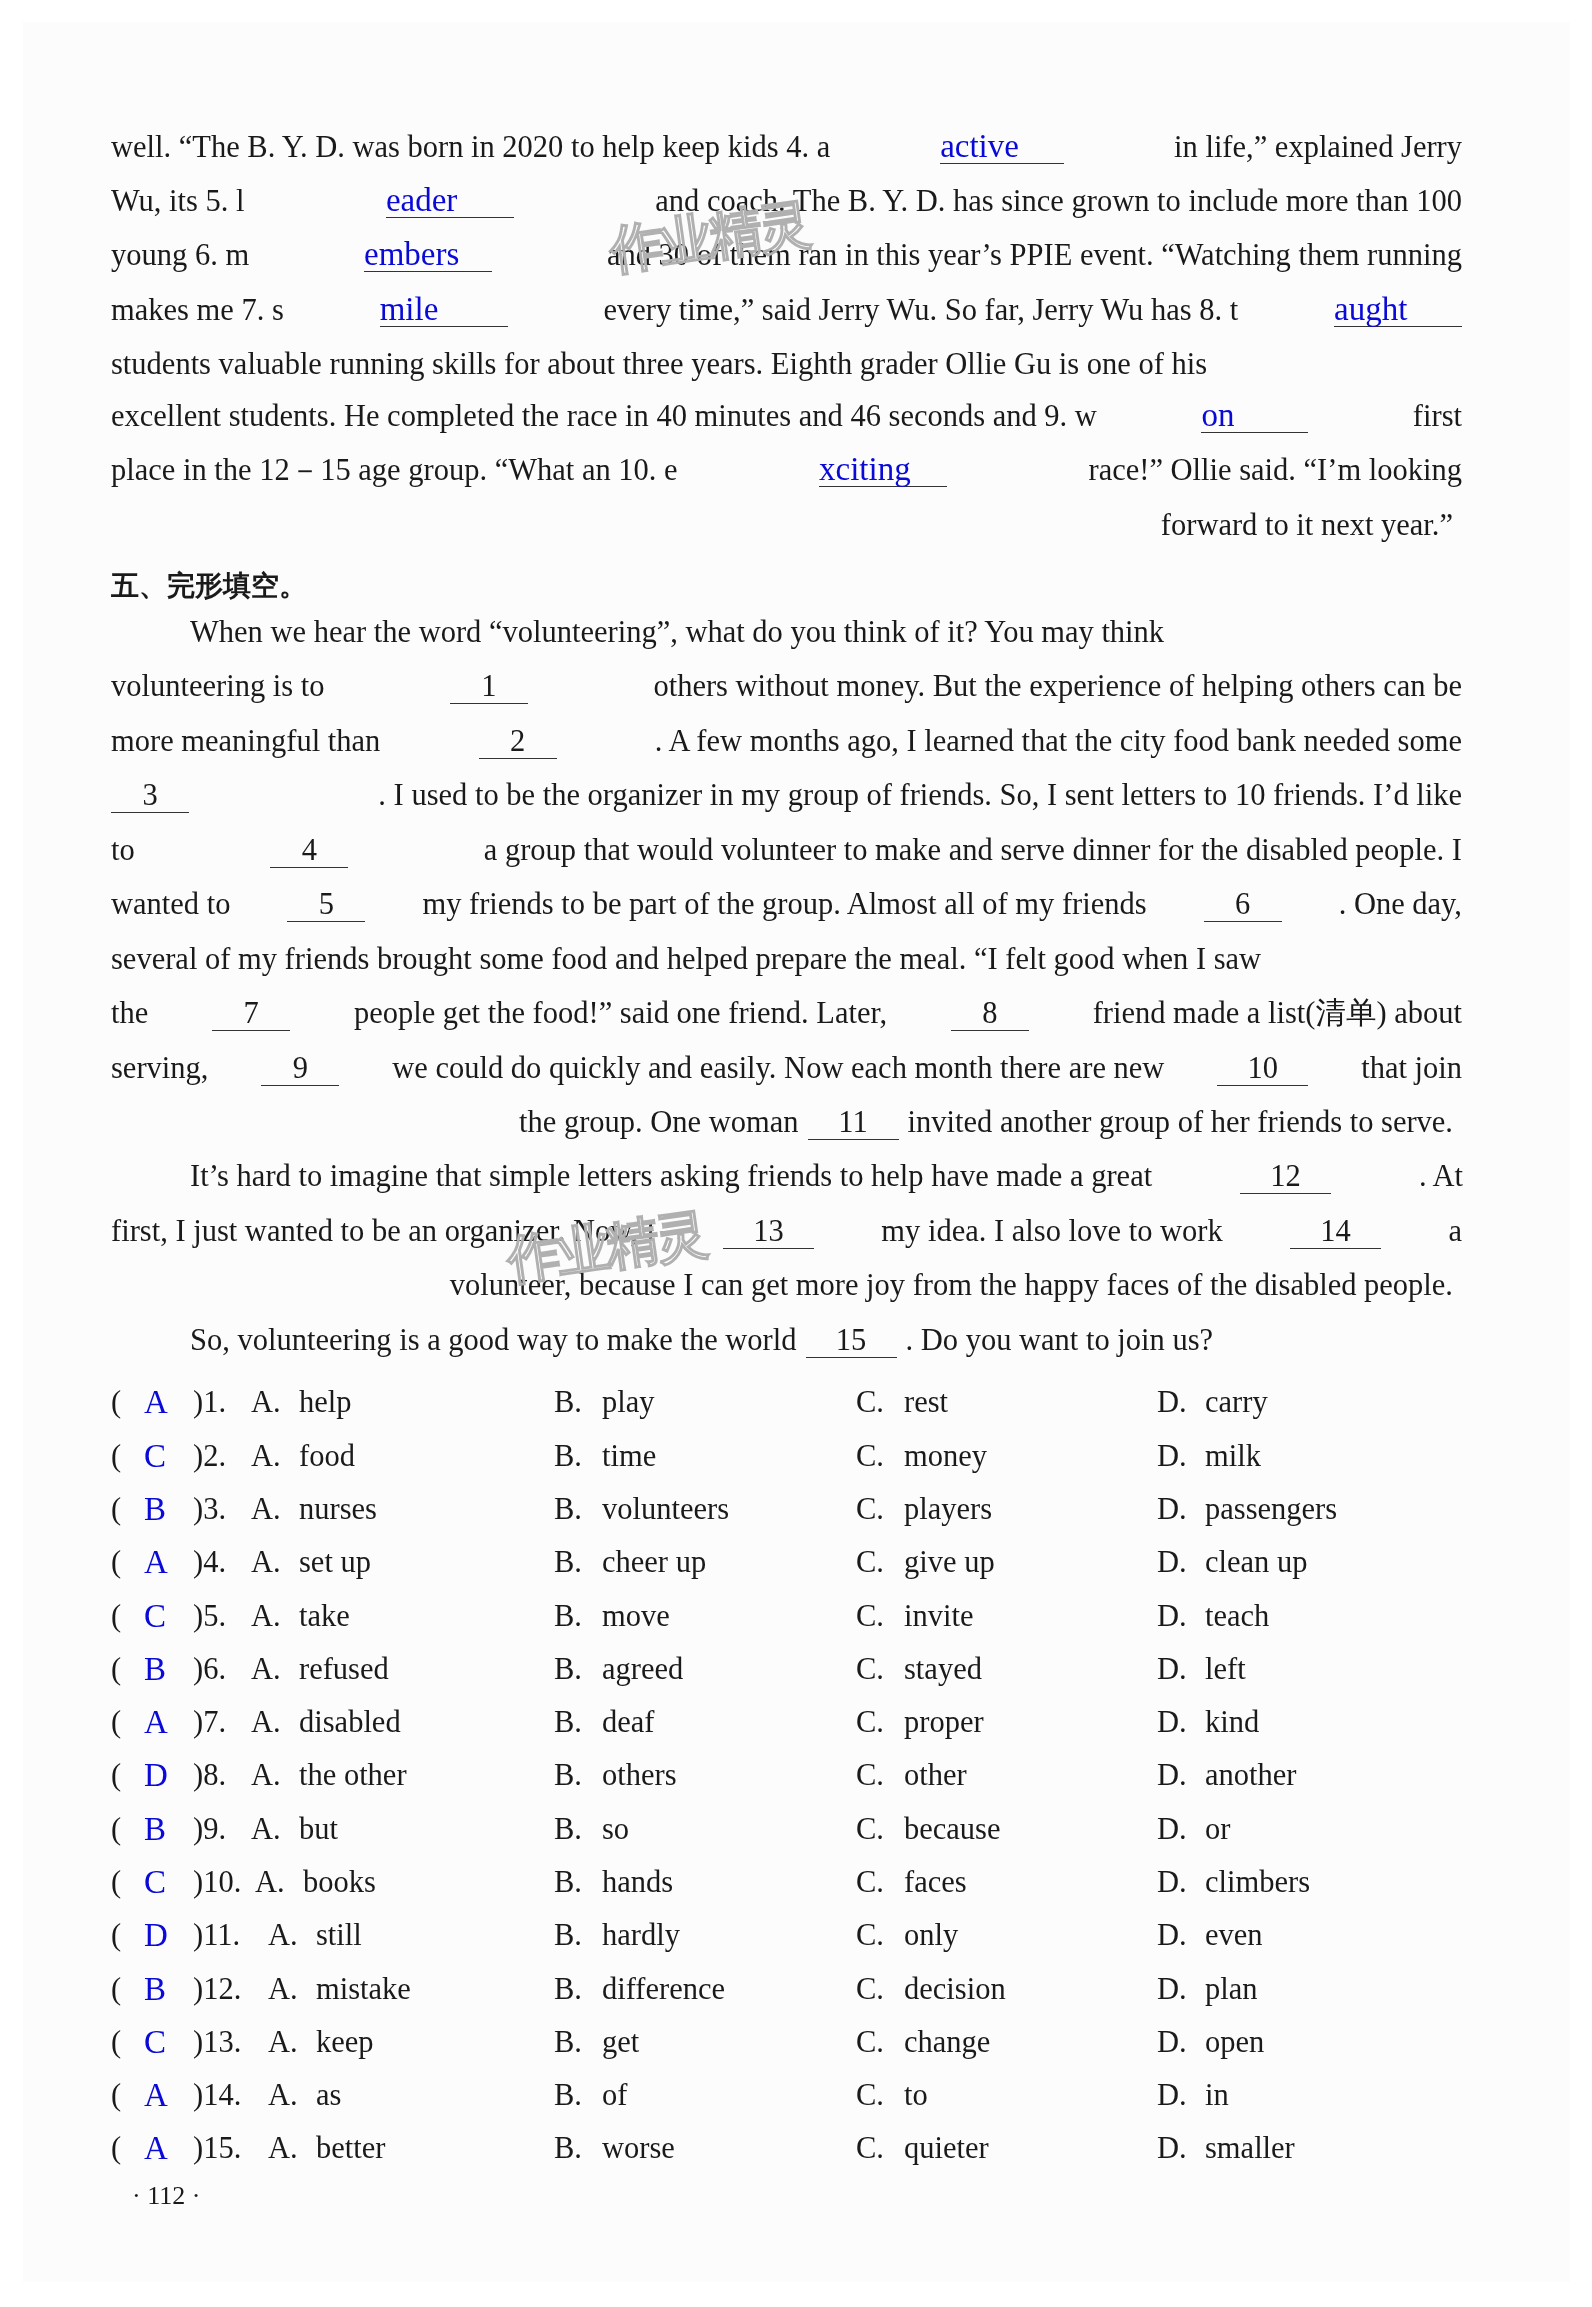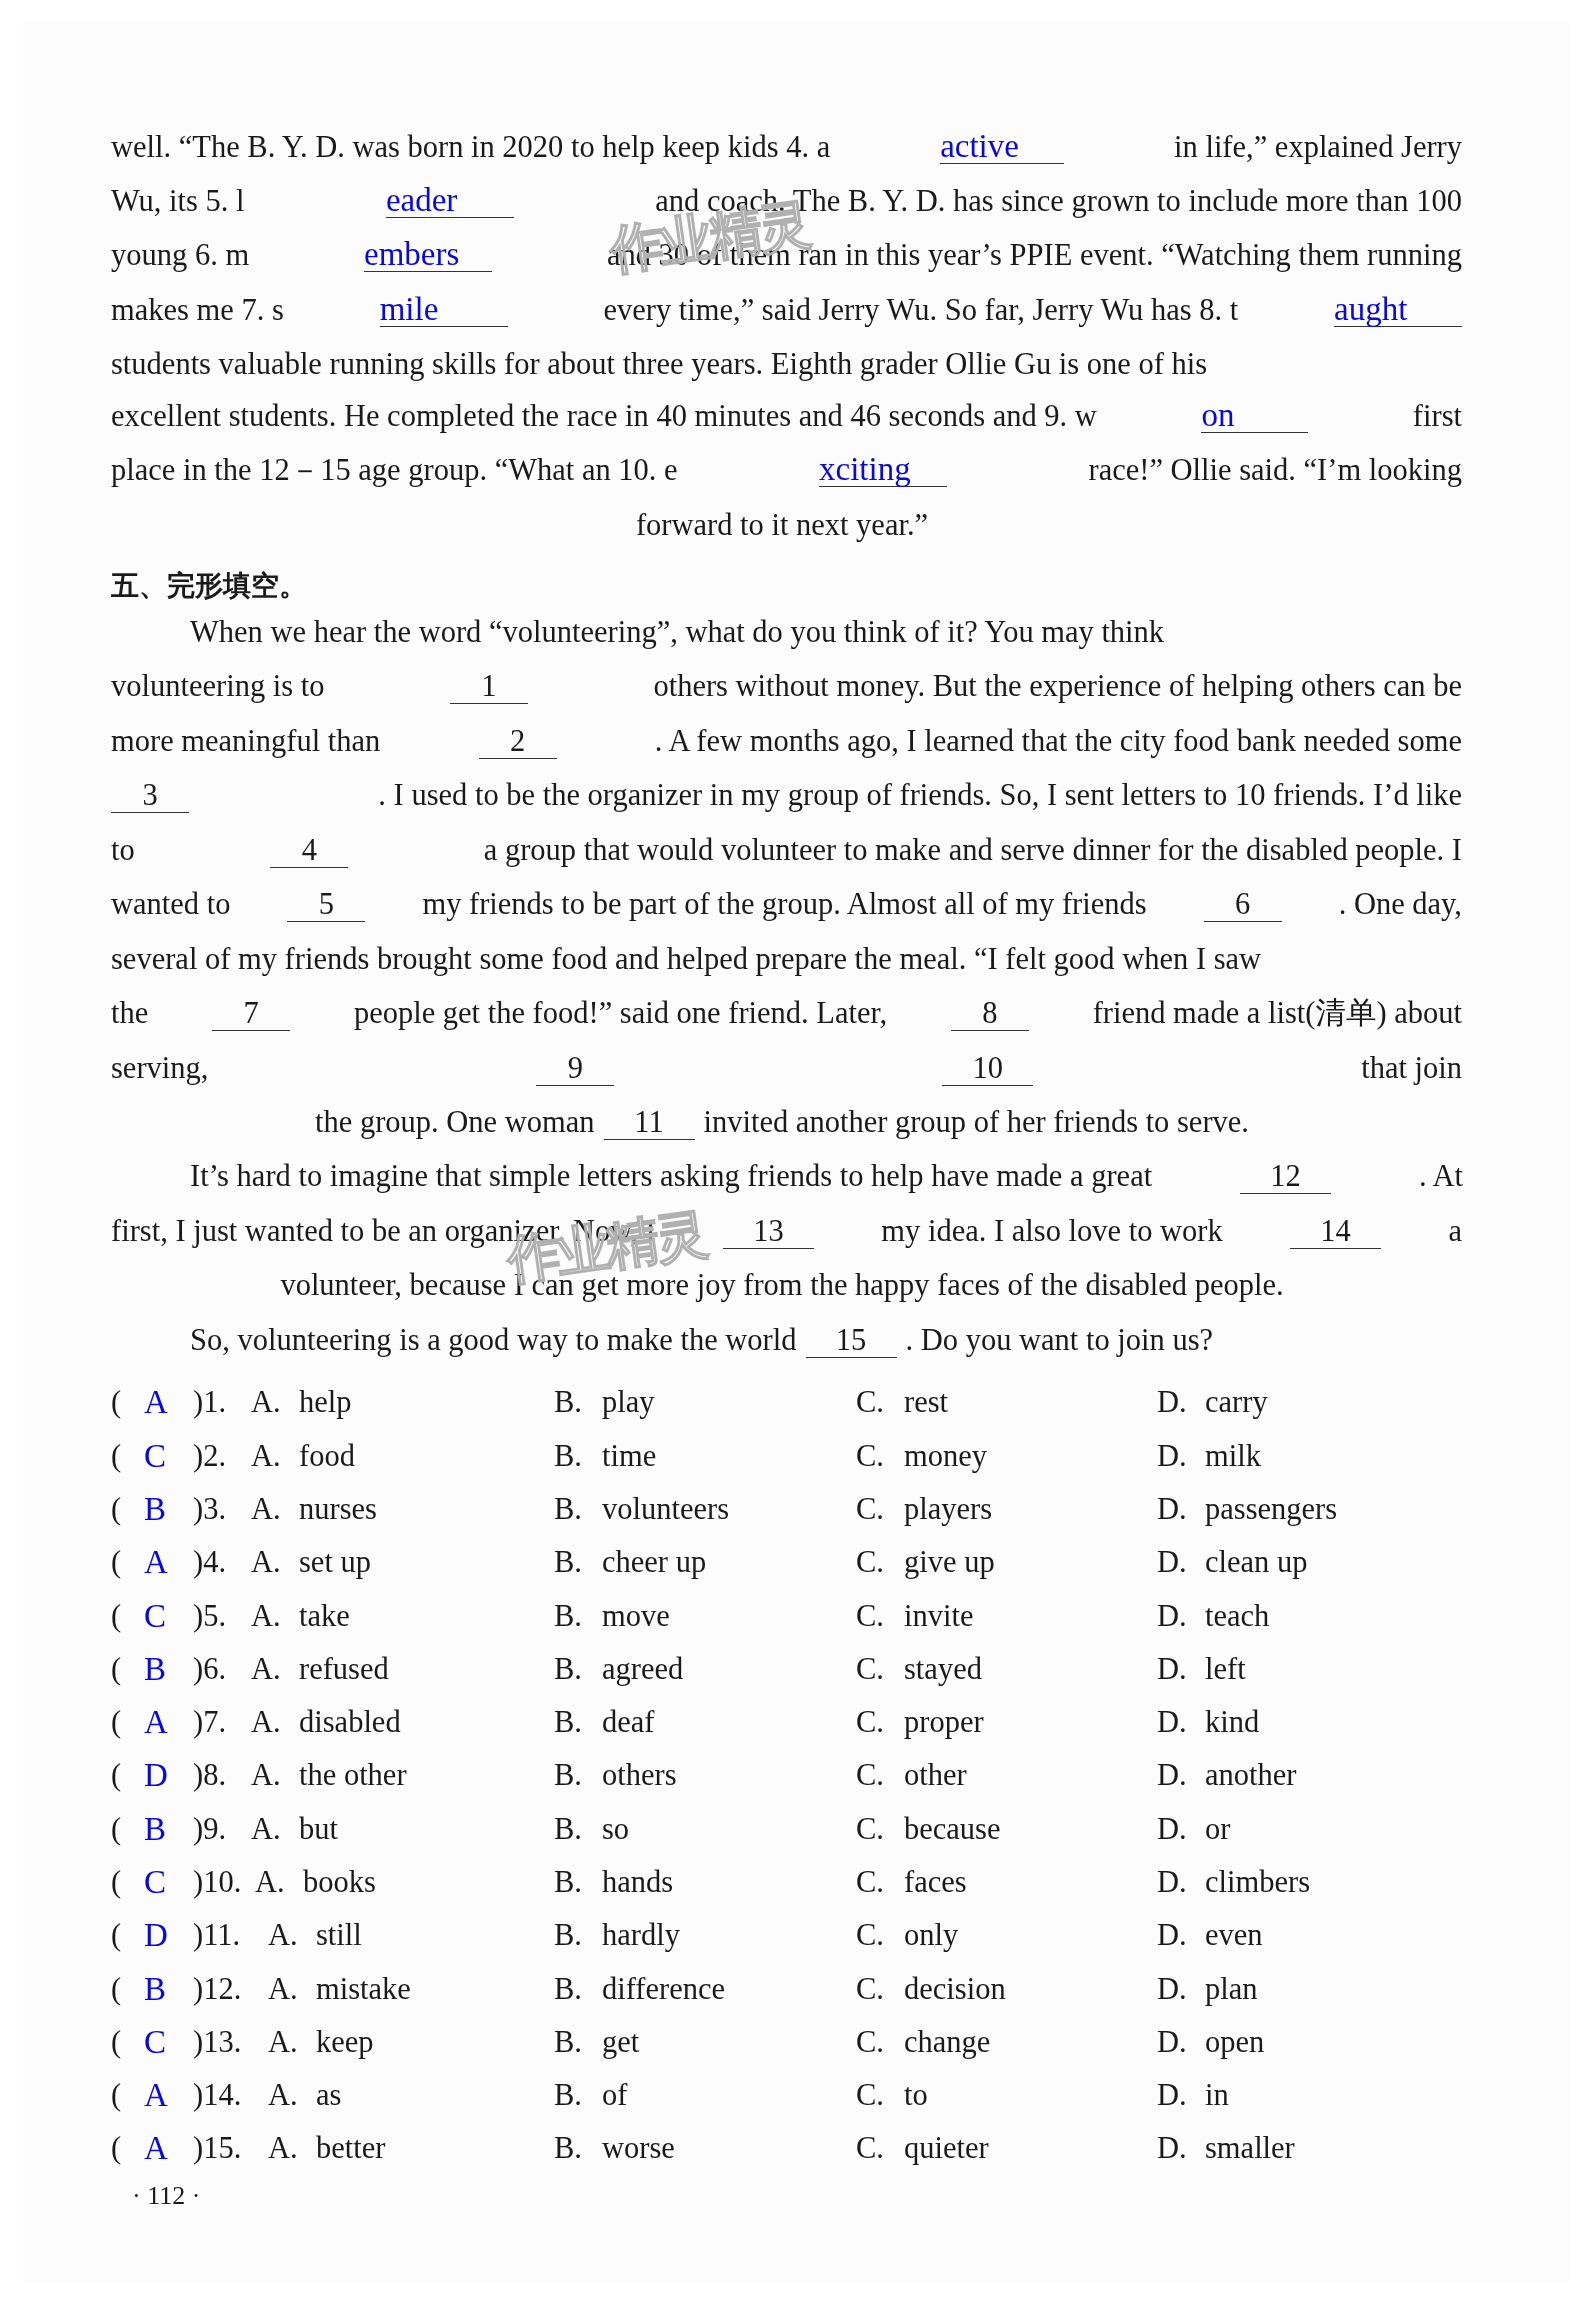--- a/index.html
+++ b/index.html
@@ -11,21 +11,21 @@
   }
   .page {
     position: absolute; left: 23px; top: 22px; width: 1547px; height: 2260px;
     background: #fcfcfc;
   }
   .line {
     position: absolute; left: 111px; width: 1351px; height: 41px;
     font-size: 30.5px; line-height: 41px; white-space: nowrap;
     display: flex; align-items: baseline; justify-content: space-between;
   }
-  .line.noj { justify-content: center; }
+  .line.noj { justify-content: flex-end; }
   .line.noj > * { margin-right: 9px; }
   .line.indent { left: 190px; width: 1273px; }
   .line.indent.noj { width: auto; }
   .seg { white-space: pre; }
   .blank {
     display: inline-block; text-align: center; border-bottom: 1.6px solid #333;
     line-height: 33px; height: 33px;
   }
   .ans { color: #0a0ad8; font-size: 33px; }
   .answer-fill { text-align: left; }
@@ -138,20 +138,21 @@
     <div class="line" style="top: 993px;">
       <span class="seg">the</span>
       <span class="blank" style="width: 78px;">7</span>
       <span class="seg">people get the food!” said one friend. Later,</span>
       <span class="blank" style="width: 78px;">8</span>
       <span class="seg">friend made a list(清单) about</span>
     </div>
     <div class="line" style="top: 1048px;">
       <span class="seg">serving,</span>
       <span class="blank" style="width: 78px;">9</span>
+      <span class="seg">we could do quickly and easily. Now each month there are new</span>
       <span class="blank" style="width: 91px;">10</span>
       <span class="seg">that join</span>
     </div>
     <div class="line noj" style="top: 1102px;">
       <span class="seg">the group. One woman</span>
       <span class="blank" style="width: 91px;">11</span>
       <span class="seg">invited another group of her friends to serve.</span>
     </div>
     <div class="line indent" style="top: 1156px;">
       <span class="seg">It’s hard to imagine that simple letters asking friends to help have made a great</span>

